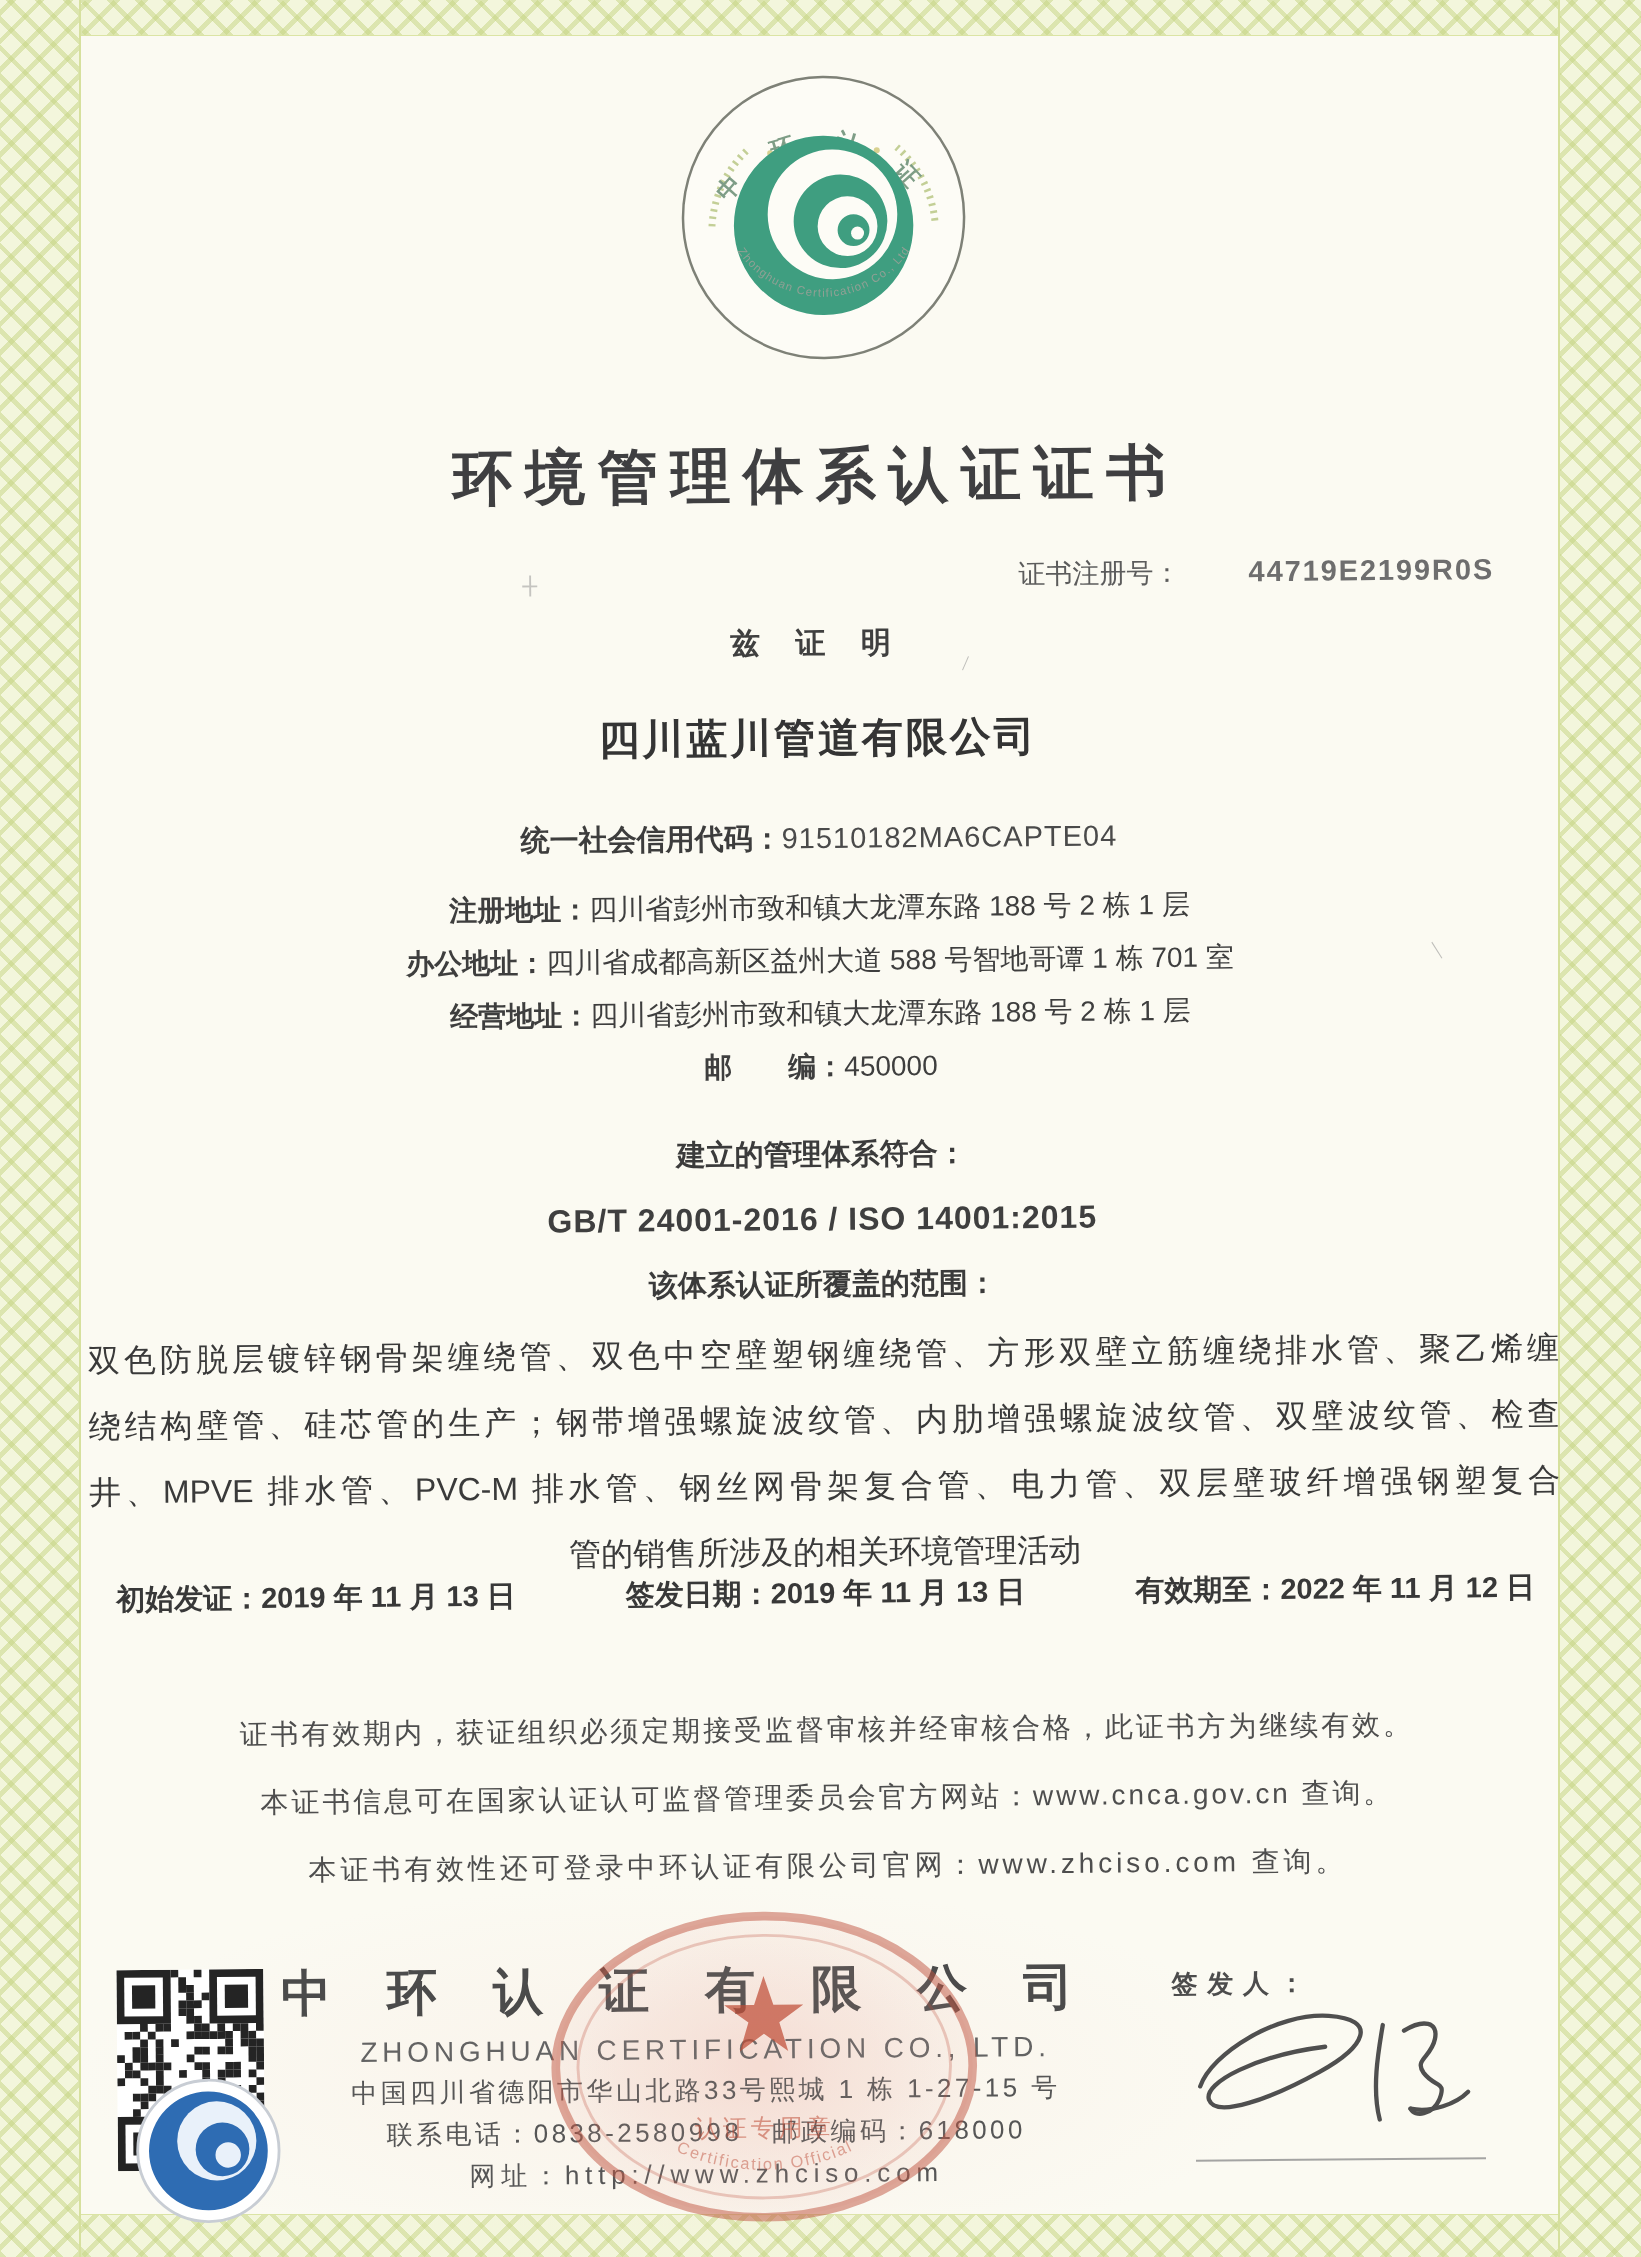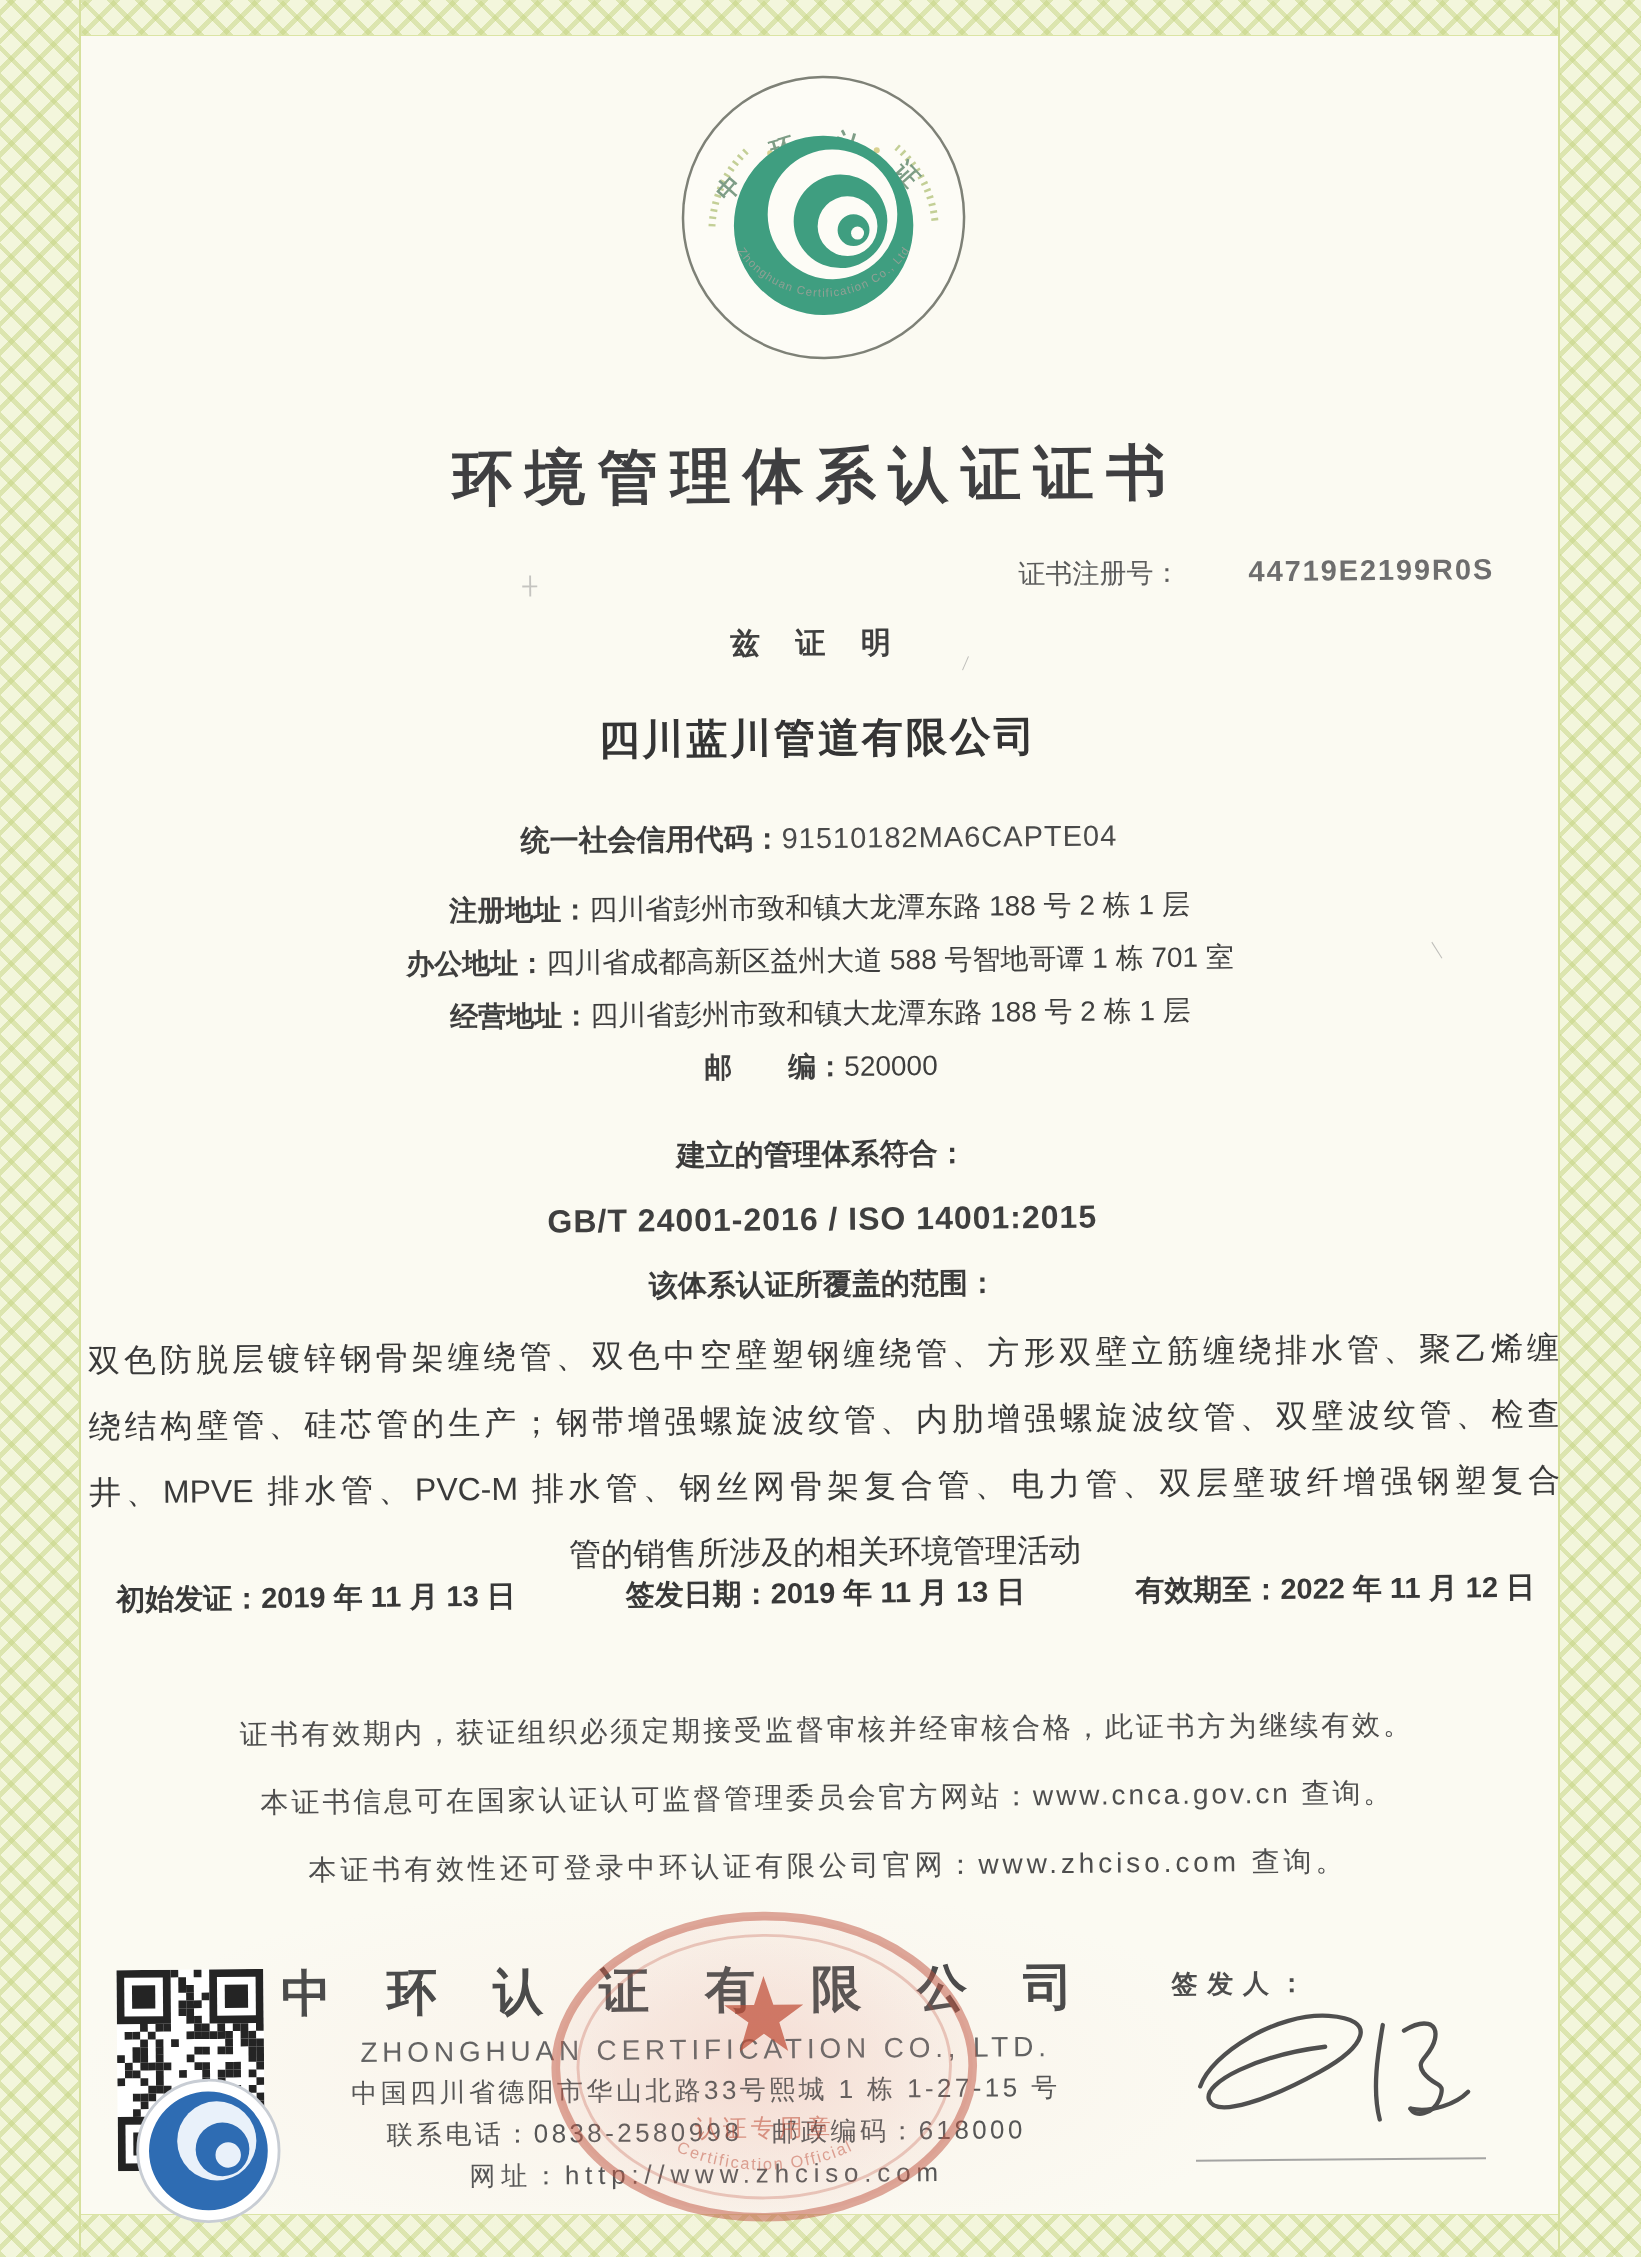--- a/index.html
+++ b/index.html
@@ -155,21 +155,21 @@
       <div class="addr-row">
         <span class="lbl">注册地址：</span><span class="val">四川省彭州市致和镇大龙潭东路 188 号 2 栋 1 层</span>
       </div>
       <div class="addr-row">
         <span class="lbl">办公地址：</span><span class="val">四川省成都高新区益州大道 588 号智地哥谭 1 栋 701 室</span>
       </div>
       <div class="addr-row">
         <span class="lbl">经营地址：</span><span class="val">四川省彭州市致和镇大龙潭东路 188 号 2 栋 1 层</span>
       </div>
       <div class="addr-row">
-        <span class="lbl">邮　　编：</span><span class="val">520000</span>
+        <span class="lbl">邮　　编：</span><span class="val">450000</span>
       </div>
     </div>
 
     <div class="h-bold sys">建立的管理体系符合：</div>
     <div class="standard">GB/T 24001-2016 / ISO 14001:2015</div>
     <div class="h-bold scopeh">该体系认证所覆盖的范围：</div>
 
     <div class="scope">
       <div class="scope-line just">双色防脱层镀锌钢骨架缠绕管、双色中空壁塑钢缠绕管、方形双壁立筋缠绕排水管、聚乙烯缠</div>
       <div class="scope-line just">绕结构壁管、硅芯管的生产；钢带增强螺旋波纹管、内肋增强螺旋波纹管、双壁波纹管、检查</div>

